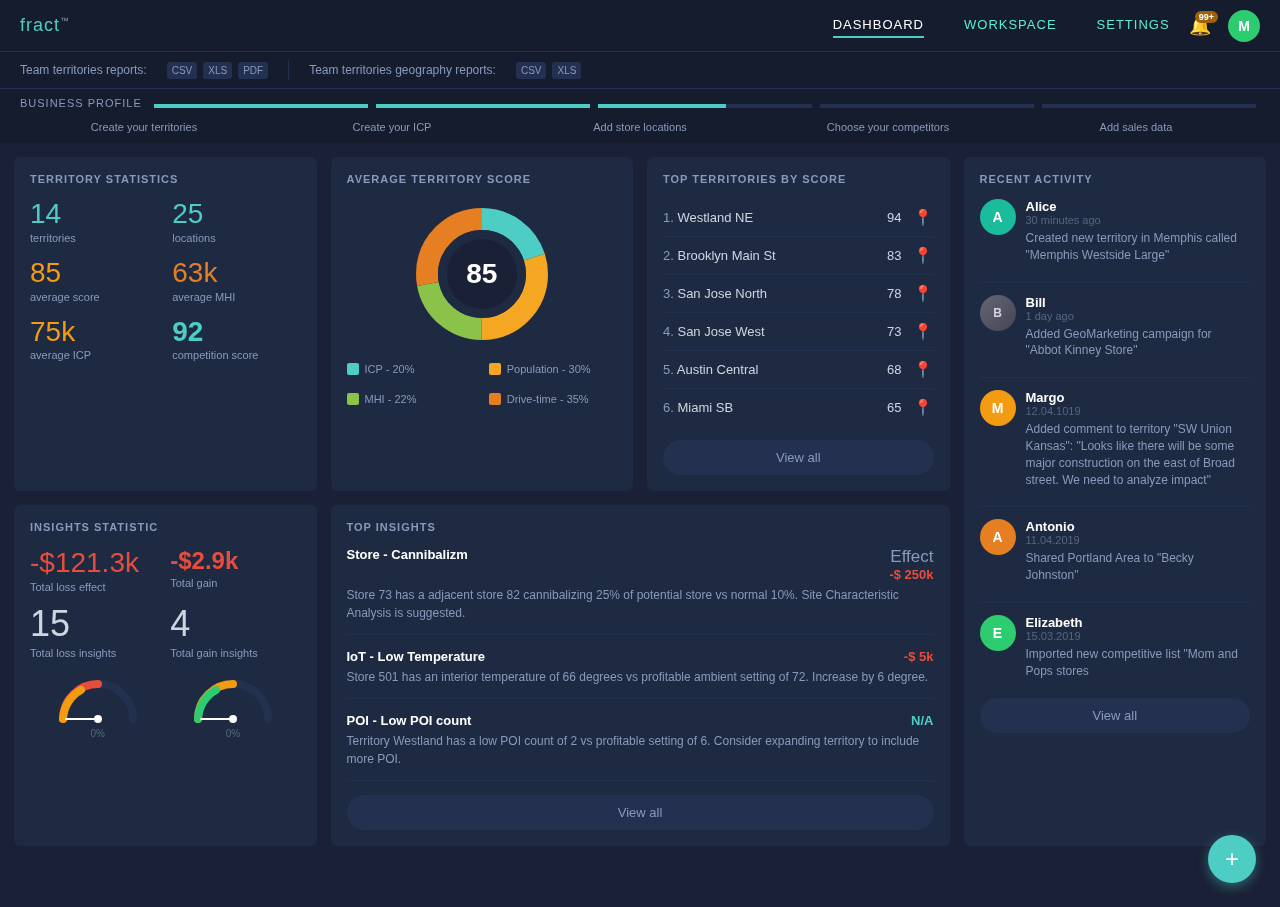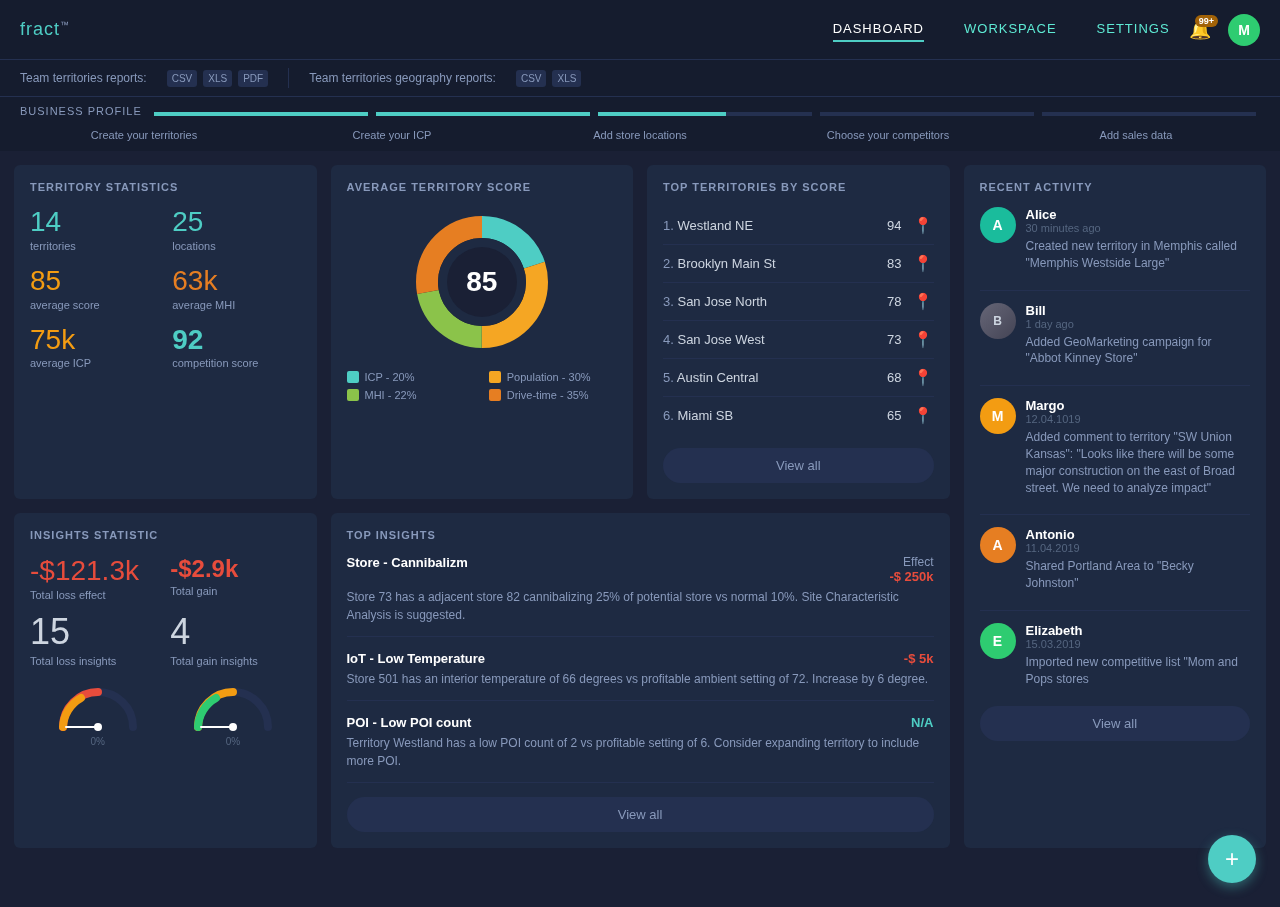--- a/index.html
+++ b/index.html
@@ -1,19 +1,19 @@
 <!DOCTYPE html>
 <html><head>
   <meta charset="utf-8">
   <style>
     * { box-sizing: border-box; margin: 0; padding: 0; }
     body { background: #1a2035; color: #cdd5e0; font-family: 'Segoe UI', Arial, sans-serif; font-size: 13px; min-height: 907px; }
 
     
-    .header { background: #151c2e; display: flex; align-items: center; padding: 0 20px; height: 60px; border-bottom: 1px solid #243050; }
+    .header { background: #151c2e; display: flex; align-items: center; padding: 0 20px; height: 52px; border-bottom: 1px solid #243050; }
     .logo { color: #fff; font-size: 18px; font-weight: 300; letter-spacing: 1px; margin-right: auto; }
     .logo span { color: #4ecdc4; }
     .nav { display: flex; gap: 40px; margin-right: 20px; }
     .nav-item { color: #5eead4; font-size: 13px; letter-spacing: 1px; cursor: pointer; padding: 4px 0; text-decoration: none; }
     .nav-item.active { color: #fff; border-bottom: 2px solid #4ecdc4; }
     .header-icons { display: flex; align-items: center; gap: 16px; }
     .notif-btn { position: relative; background: none; border: none; cursor: pointer; }
     .notif-icon { color: #cdd5e0; font-size: 18px; }
     .notif-badge { position: absolute; top: -4px; right: -6px; background: #a16207; color: #fff; font-size: 9px; border-radius: 8px; padding: 1px 4px; font-weight: bold; }
     .avatar { width: 32px; height: 32px; border-radius: 50%; background: #2ecc71; color: #fff; display: flex; align-items: center; justify-content: center; font-weight: bold; font-size: 14px; cursor: pointer; }
@@ -51,21 +51,21 @@
     .stat-value.yellow { color: #f39c12; }
     .stat-value.orange { color: #e67e22; }
     .stat-value.bold { font-weight: 600; }
     .stat-label { font-size: 11px; color: #8899bb; margin-top: 2px; }
 
     
     .avg-score { grid-column: 2; grid-row: 1; }
     .donut-container { display: flex; justify-content: center; margin-bottom: 14px; }
     .donut-wrap { position: relative; width: 150px; height: 150px; }
     .donut-center { position: absolute; top: 50%; left: 50%; transform: translate(-50%, -50%); font-size: 28px; font-weight: bold; color: #fff; }
-    .legend { display: grid; grid-template-columns: 1fr 1fr; gap: 6px 14px; font-size: 11px; }
+    .legend { display: grid; grid-template-columns: 1fr 1fr; gap: 18px 14px; font-size: 11px; }
     .legend-item { display: flex; align-items: center; gap: 6px; color: #8899bb; }
     .legend-dot { width: 12px; height: 12px; border-radius: 2px; flex-shrink: 0; }
 
     
     .top-territories { grid-column: 3; grid-row: 1; }
     .territory-row { display: flex; align-items: center; padding: 9px 0; border-bottom: 1px solid #243050; }
     .territory-row:last-child { border-bottom: none; }
     .territory-name { flex: 1; color: #cdd5e0; font-size: 13px; }
     .territory-score { color: #cdd5e0; font-size: 13px; margin-right: 12px; }
     .pin-icon { color: #4ecdc4; font-size: 16px; }
@@ -94,21 +94,21 @@
     .ins-value.red { color: #e74c3c; }
     .ins-label { font-size: 11px; color: #8899bb; margin-top: 2px; }
     .ins-num { font-size: 36px; font-weight: 300; color: #cdd5e0; }
 
     
     .top-insights { grid-column: 2 / 4; grid-row: 2; }
     .insight-item { margin-bottom: 14px; padding-bottom: 12px; border-bottom: 1px solid #243050; }
     .insight-item:last-child { border-bottom: none; }
     .insight-header { display: flex; justify-content: space-between; align-items: flex-start; margin-bottom: 4px; }
     .insight-title { color: #fff; font-weight: 600; font-size: 13px; }
-    .insight-effect-label { color: #8899bb; font-size: 12px; }
+    .insight-effect-label { color: #8899bb; font-size: 17px; }
     .insight-effect-value { color: #e74c3c; font-size: 13px; font-weight: 600; text-align: right; }
     .insight-effect-na { color: #4ecdc4; font-size: 13px; font-weight: 600; text-align: right; }
     .insight-body { color: #8899bb; font-size: 12px; line-height: 1.5; }
     .insights-view-all { display: block; width: 100%; margin-top: 10px; padding: 10px; background: #243050; border: none; border-radius: 20px; color: #8899bb; cursor: pointer; font-size: 13px; text-align: center; }
 
     
     .fab { position: fixed; bottom: 24px; right: 24px; width: 48px; height: 48px; border-radius: 50%; background: #4ecdc4; border: none; cursor: pointer; display: flex; align-items: center; justify-content: center; font-size: 24px; color: #fff; box-shadow: 0 4px 12px rgba(78,205,196,0.4); }
 
     
     svg.donut { transform: rotate(-90deg); }

